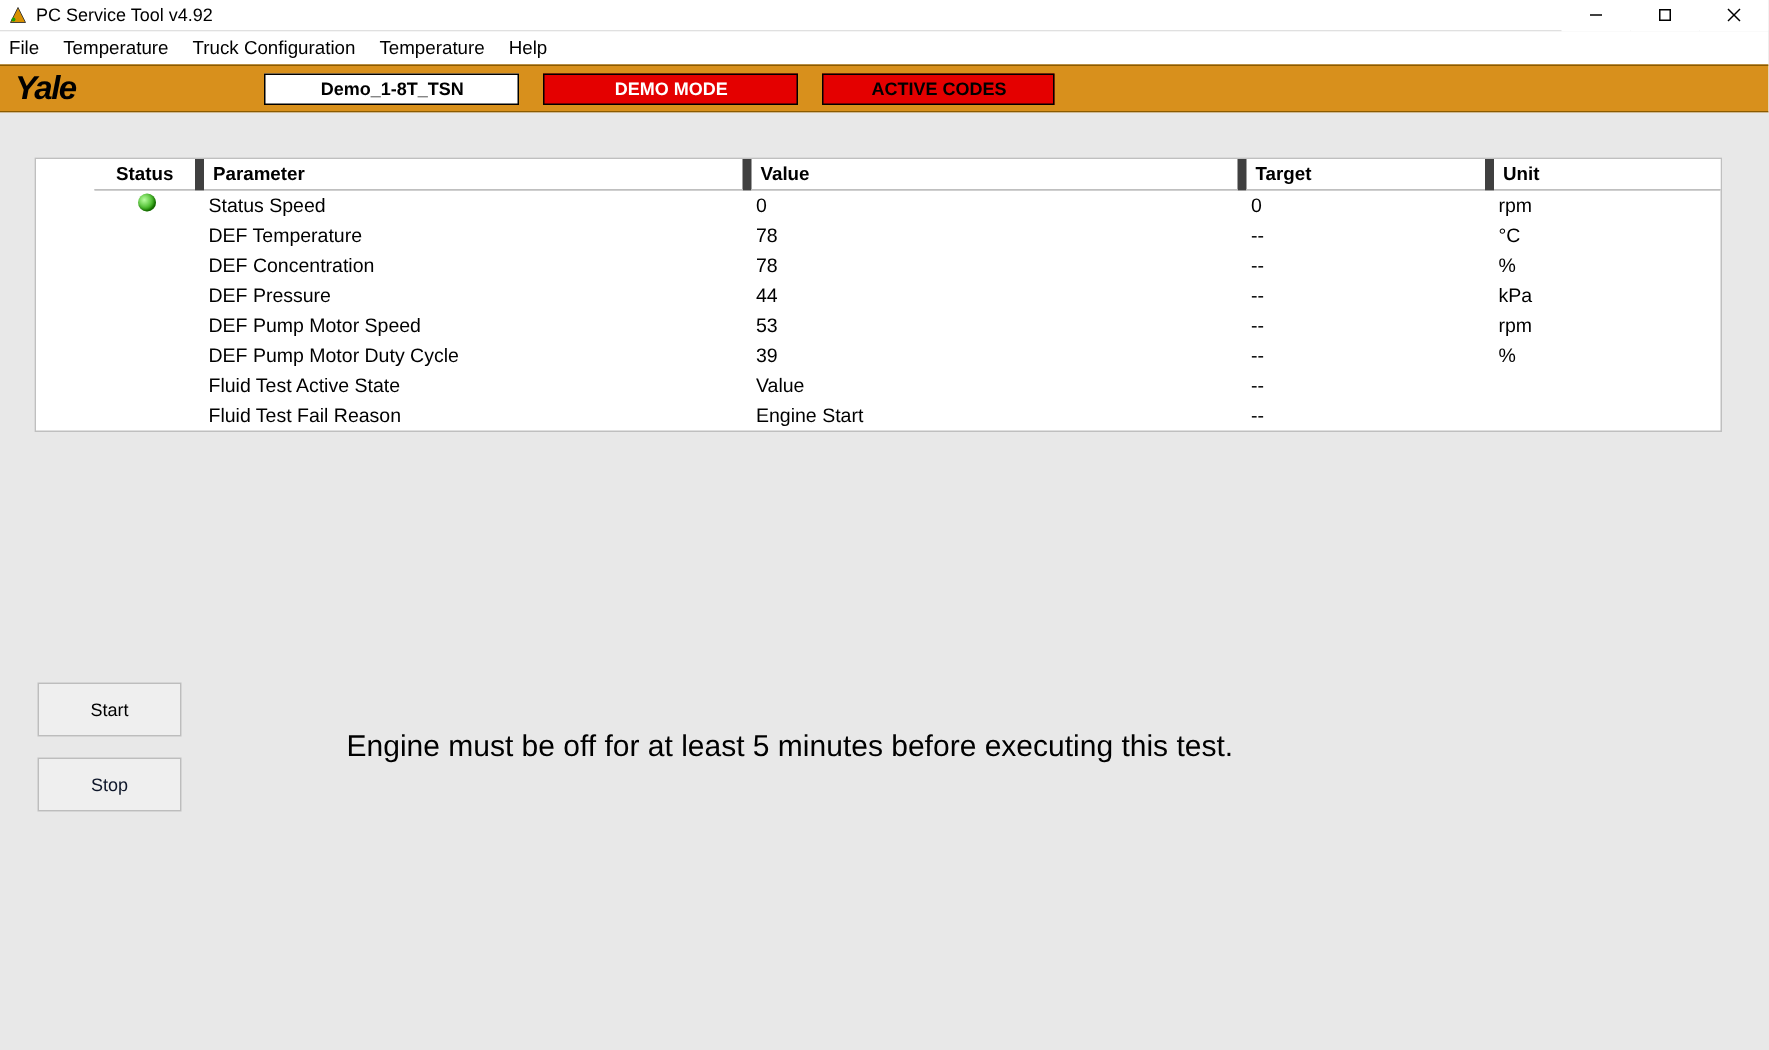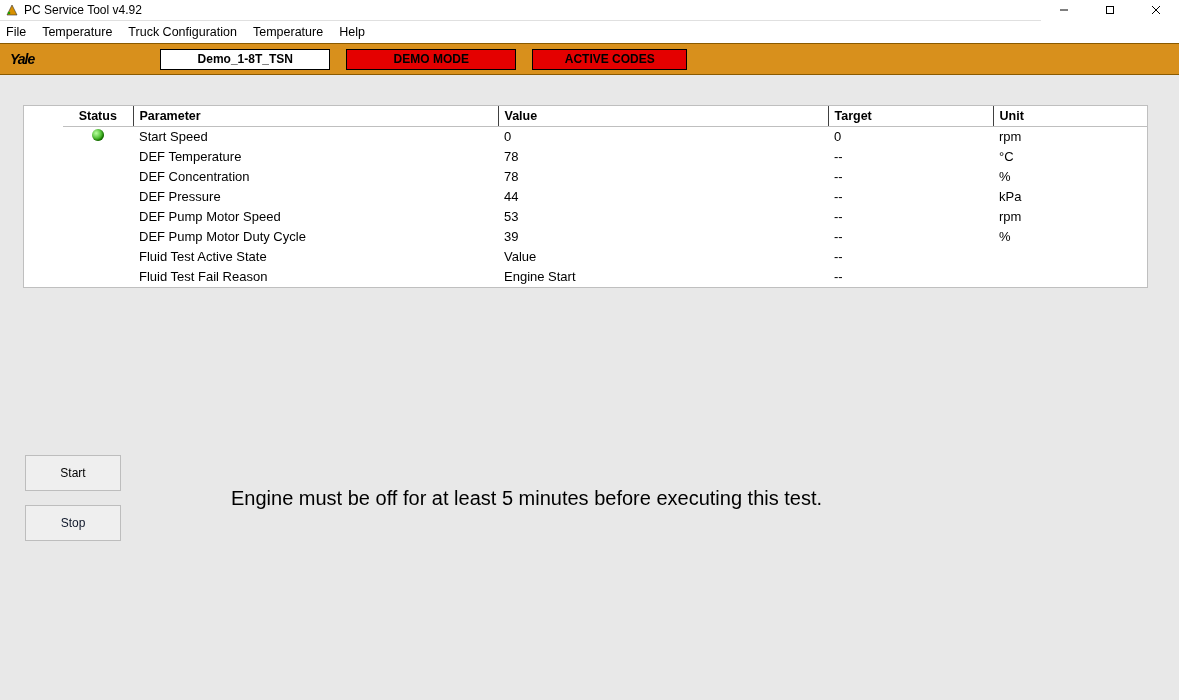--- a/index.html
+++ b/index.html
@@ -65,21 +65,21 @@
     border-top: 1px solid #8a5a00;
     border-bottom: 1px solid #8a5a00;
     display: flex;
     align-items: center;
     padding: 0 10px;
     gap: 16px;
   }
   .brand-logo {
     font-family: "Arial Black", Arial, sans-serif;
     font-weight: 900;
-    font-size: 14px;
+    font-size: 22px;
     font-style: italic;
     color: #000;
     letter-spacing: -1px;
     margin-right: 110px;
   }
   .pill {
     height: 21px;
     display: flex;
     align-items: center;
     justify-content: center;
@@ -88,21 +88,21 @@
     border: 1px solid #000;
   }
   .pill-name {
     width: 170px;
     background: #fff;
     color: #000;
   }
   .pill-demo {
     width: 170px;
     background: #e40000;
-    color: #000000;
+    color: #ffffff;
   }
   .pill-codes {
     width: 155px;
     background: #e40000;
     color: #000;
   }
 
   
   .work-area {
     background: #e8e8e8;
@@ -125,21 +125,21 @@
     font-size: 13px;
   }
   thead th {
     text-align: left;
     font-weight: bold;
     background: #fff;
     border-bottom: 1px solid #bfbfbf;
     padding: 3px 6px;
     font-size: 12.5px;
   }
-  thead th + th { border-left: 1px solid #404040; }
+  thead th + th { border-left: 6px solid #404040; }
   tbody td {
     padding: 2px 6px;
     height: 20px;
   }
   .col-status  { width: 70px; text-align: center; }
   .col-param   { width: 365px; }
   .col-value   { width: 330px; }
   .col-target  { width: 165px; }
   .col-unit    { }
 
@@ -237,21 +237,21 @@
           <th class="col-status">Status</th>
           <th class="col-param">Parameter</th>
           <th class="col-value">Value</th>
           <th class="col-target">Target</th>
           <th class="col-unit">Unit</th>
         </tr>
       </thead>
       <tbody id="tbody">
           <tr>
             <td class="col-status"><span class="led-green"></span></td>
-            <td class="col-param">Start Speed</td>
+            <td class="col-param">Status Speed</td>
             <td class="col-value">0</td>
             <td class="col-target">0</td>
             <td class="col-unit">rpm</td>
           </tr>
           <tr>
             <td class="col-status"></td>
             <td class="col-param">DEF Temperature</td>
             <td class="col-value">78</td>
             <td class="col-target">--</td>
             <td class="col-unit">°C</td>

